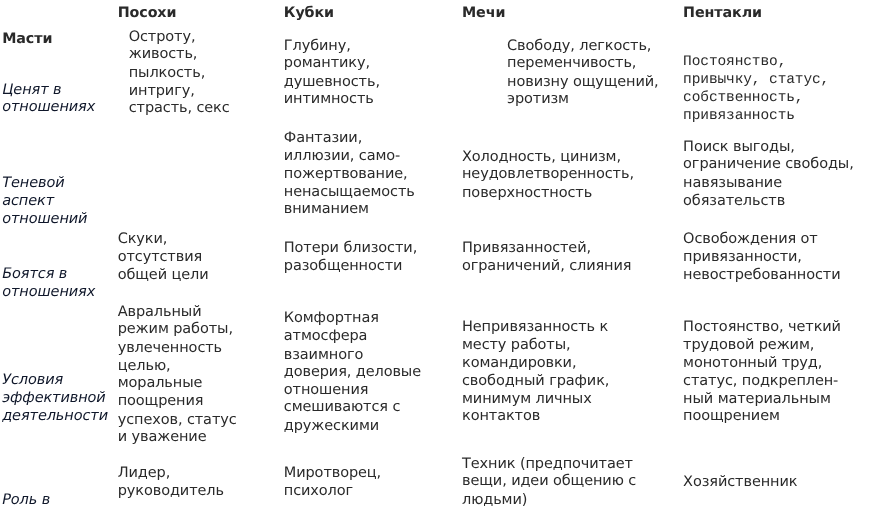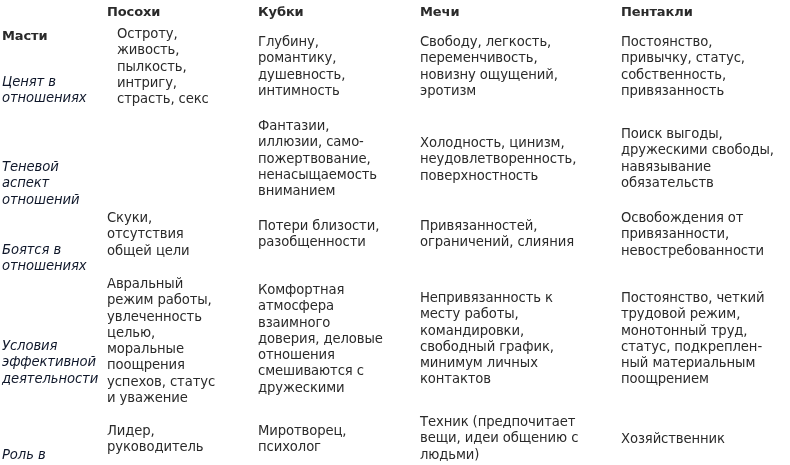--- a/index.html
+++ b/index.html
@@ -34,44 +34,44 @@
 отношениях</div>
     <div class="cell c1" style="top:2px;margin-left:10px;">Остроту,
 живость,
 пылкость,
 интригу,
 страсть, секс</div>
     <div class="cell c2" style="top:10px;">Глубину,
 романтику,
 душевность,
 интимность</div>
-    <div class="cell c3" style="top:10px;">Свободу, легкость,
+    <div class="cell c3" style="top:10px;margin-left:41px;">Свободу, легкость,
 переменчивость,
 новизну ощущений,
 эротизм</div>
-    <div class="cell c4" style="top:10px;">Постоянство,
+    <div class="cell c4" style="top:24px;font-family:Liberation Mono, monospace;">Постоянство,
 привычку, статус,
 собственность,
 привязанность</div>
   </div>
 
   <div class="row" style="top:118px;height:86px;">
     <div class="cell c0 rowlabel" style="top:17px;">Теневой
 аспект
 отношений</div>
     <div class="cell c2" style="top:0px;">Фантазии,
 иллюзии, само-
 пожертвование,
 ненасыщаемость
 вниманием</div>
     <div class="cell c3" style="top:17px;">Холодность, цинизм,
 неудовлетворенность,
 поверхностность</div>
     <div class="cell c4" style="top:8px;">Поиск выгоды,
-дружескими свободы,
+ограничение свободы,
 навязывание
 обязательств</div>
   </div>
 
   <div class="row" style="top:210px;height:56px;">
     <div class="cell c0 rowlabel" style="top:8px;">Боятся в
 отношениях</div>
     <div class="cell c1" style="top:0px;">Скуки,
 отсутствия
 общей цели</div>

